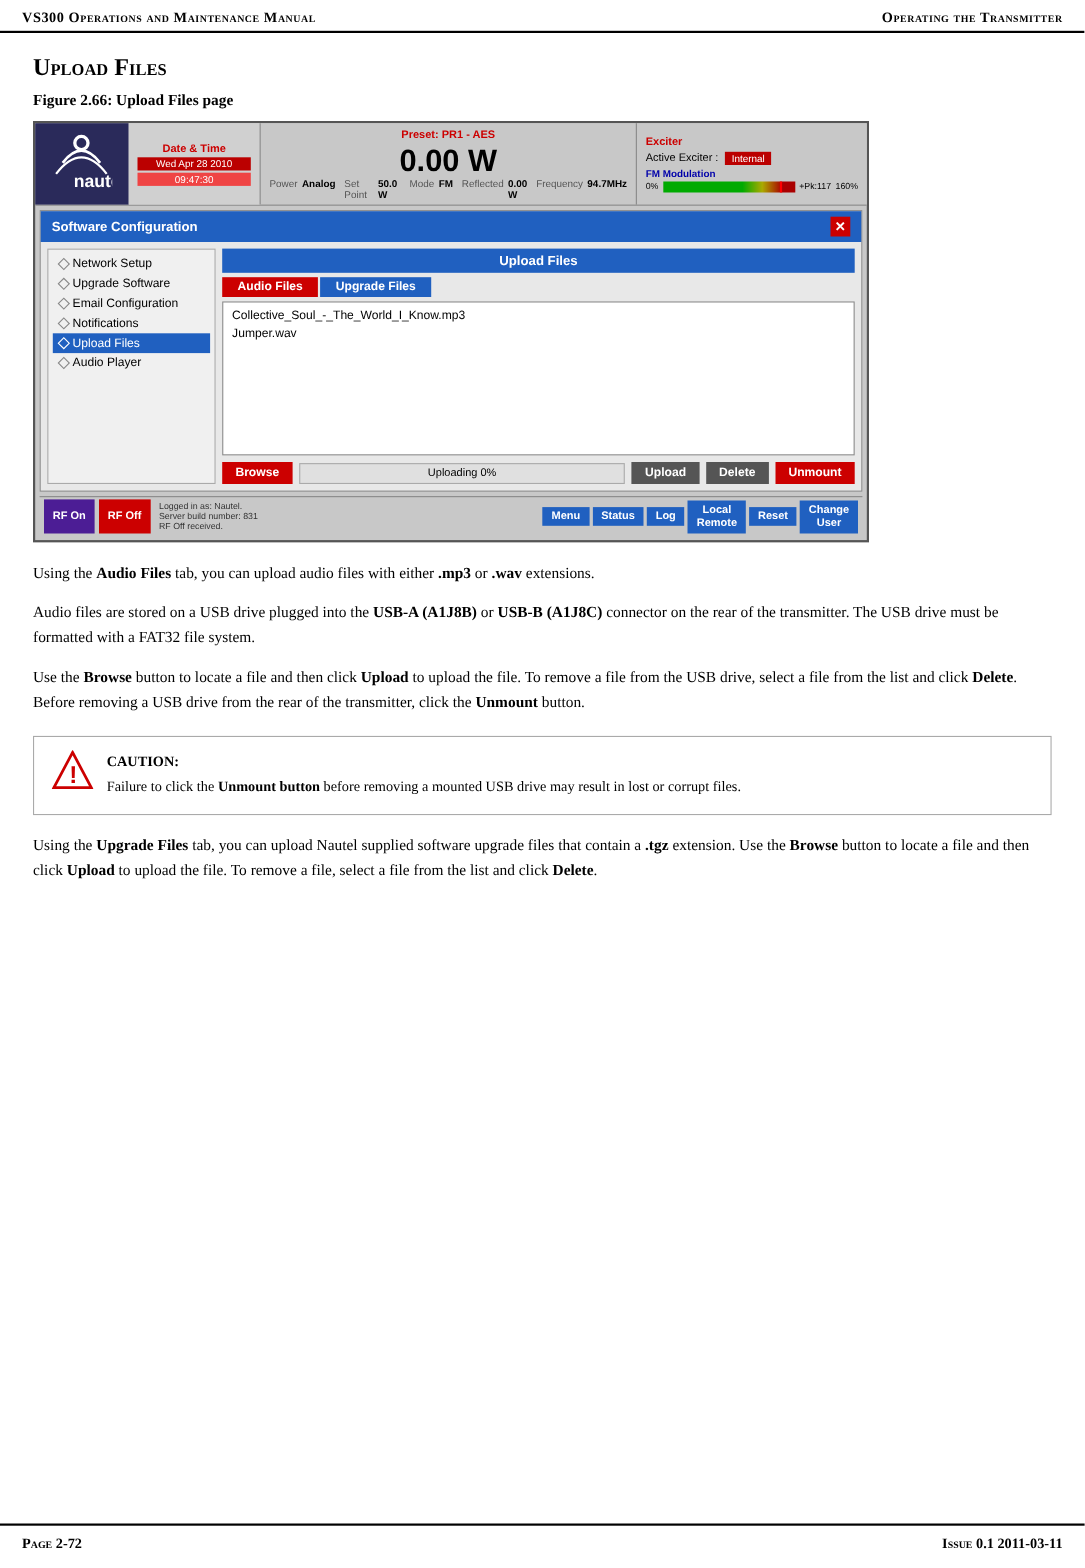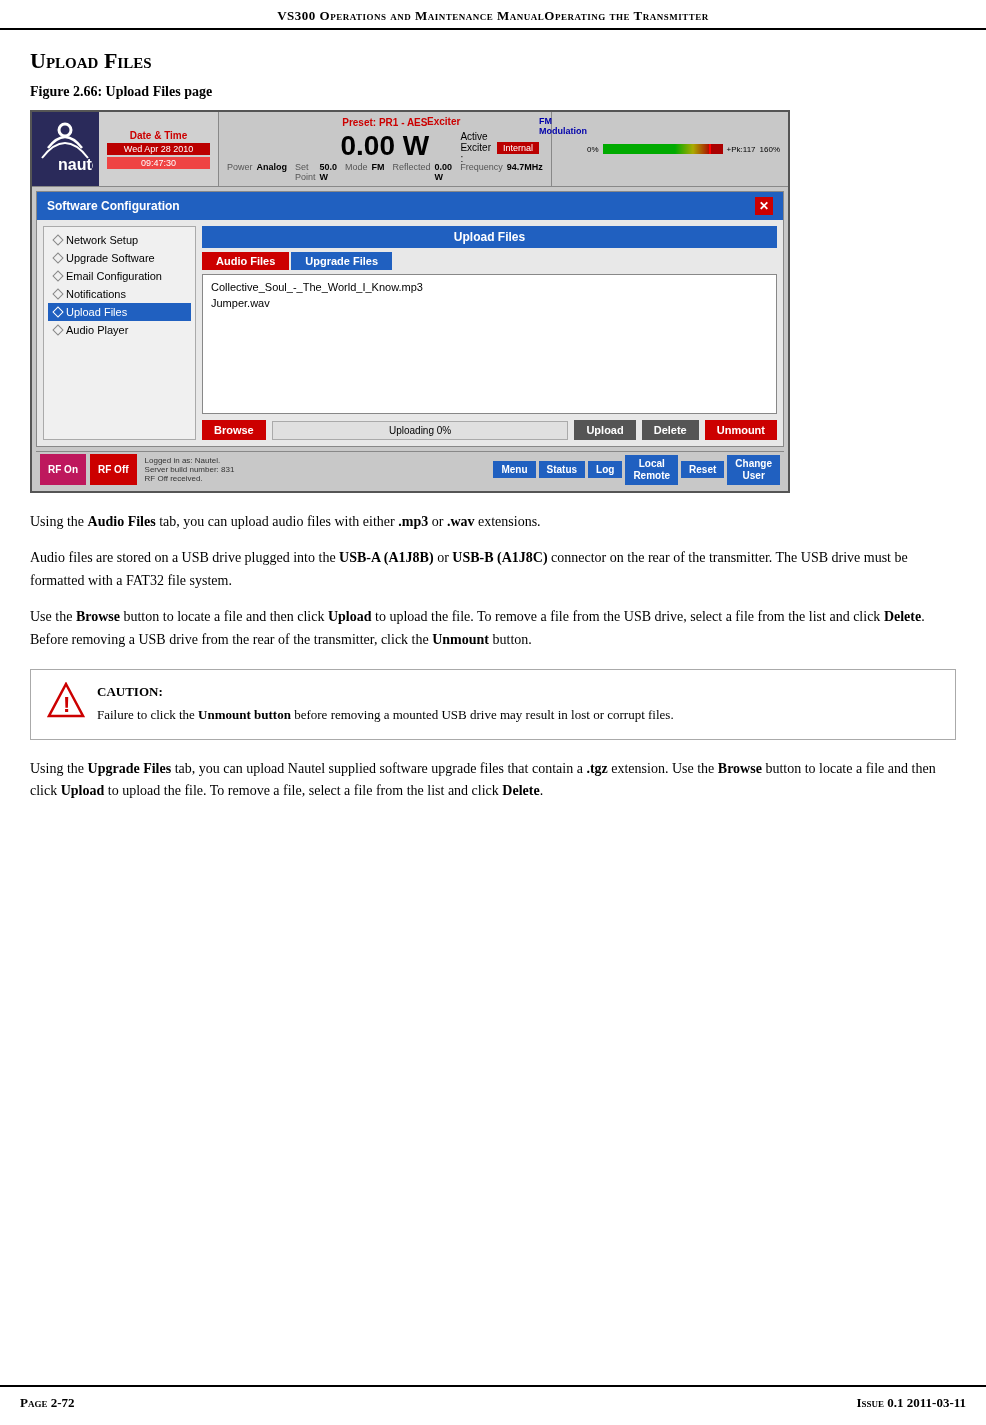--- a/index.html
+++ b/index.html
@@ -8,21 +8,21 @@
       font-size: 14px;
       background: #fff;
       color: #000;
       width: 986px;
       min-height: 1425px;
     }
 
     
     .page-header {
       display: flex;
-      justify-content: center;
+      justify-content: space-between;
       align-items: flex-start;
       padding: 8px 20px 4px 20px;
       border-bottom: 2px solid #000;
     }
     .page-header .left-title {
       font-size: 13px;
       font-variant: small-caps;
       font-weight: bold;
       letter-spacing: 0.5px;
     }
@@ -154,22 +154,22 @@
       display: flex;
       gap: 4px;
     }
     .param-label { color: #555; }
     .param-value { color: #000; font-weight: bold; }
 
     .exciter-area {
       min-width: 200px;
       padding: 4px 8px;
       display: flex;
-      flex-direction: row;
-      justify-content: flex-end;
+      flex-direction: column;
+      justify-content: center;
     }
     .exciter-label {
       font-size: 10px;
       font-weight: bold;
       color: #c00;
       margin-bottom: 3px;
     }
     .exciter-row {
       display: flex;
       align-items: center;
@@ -370,21 +370,21 @@
       gap: 4px;
       margin: 4px;
     }
     .rf-btn {
       padding: 3px 8px;
       font-size: 10px;
       font-weight: bold;
       cursor: pointer;
       border: none;
     }
-    .rf-on { background: #be185d; color: white; }
+    .rf-on { background: #4c1d95; color: white; }
     .rf-off { background: #c00; color: white; }
     .logged-info {
       font-size: 8px;
       flex: 1;
       padding: 2px 4px;
       color: #333;
     }
     .menu-btns {
       display: flex;
       gap: 3px;

